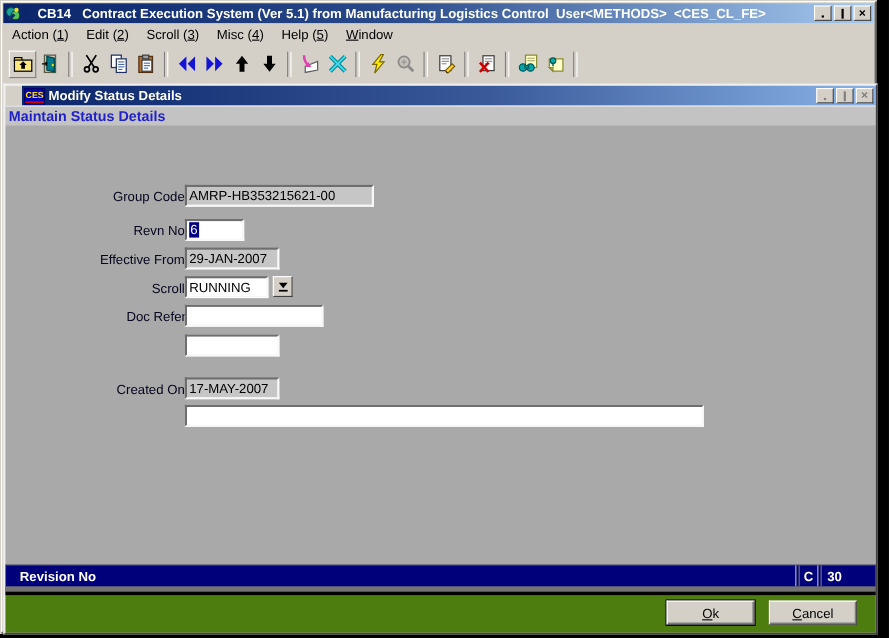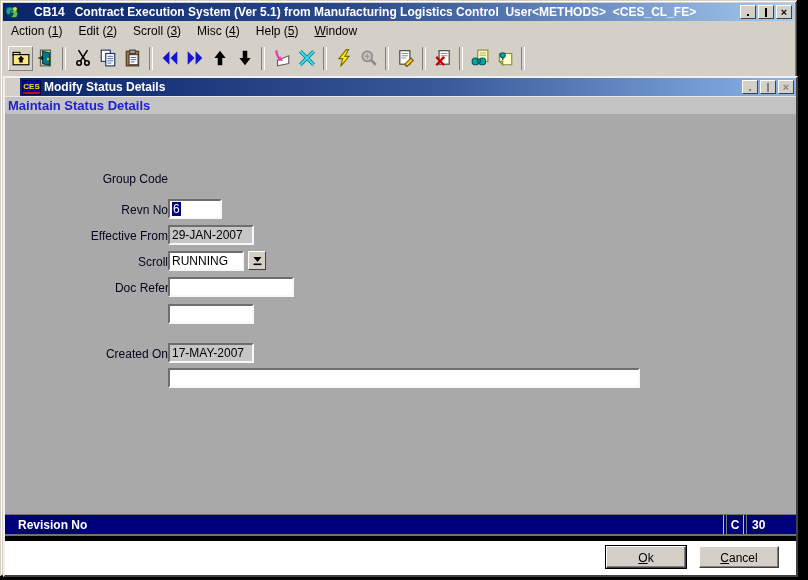--- a/index.html
+++ b/index.html
@@ -44,28 +44,28 @@
   .canvas{flex:1 1 auto;background:#a9a9a9;position:relative;}
   
   .flabel{position:absolute;left:0;width:163px;text-align:right;font-size:12px;font-weight:normal;color:#05051e;white-space:nowrap;}
   .field{position:absolute;height:16px;border:2px solid;border-color:#6e6e6e #f8f8f8 #f8f8f8 #6e6e6e;
     background:#fff;font-size:12px;color:#000;padding:0 2px;line-height:16px;white-space:nowrap;overflow:hidden;}
   .field.readonly{background:#c6c6c6;}
   .sel{background:#000080;color:#fff;padding:0 1px;}
   .lov-btn{position:absolute;width:18px;height:19px;background:#d4d0c8;border:1px solid;border-color:#fff #404040 #404040 #fff;
     display:flex;align-items:center;justify-content:center;padding:0;cursor:default;}
   
-  .statusbar{height:19px;background:#00007b;border-top:1px solid #707070;border-bottom:2px solid #737373;
+  .statusbar{height:19px;background:#00007b;border-top:1px solid #707070;border-bottom:5px solid #737373;
     display:flex;align-items:center;flex:0 0 auto;color:#fff;font-size:12px;font-weight:bold;}
   .sb-msg{padding-left:13px;flex:1;}
   .sb-div{width:2px;height:19px;border-left:1px solid #c0c0c0;border-right:1px solid #7a7a7a;}
   .sb-flag{width:16px;text-align:center;}
   .sb-count{width:44px;padding-left:5px;}
   
-  .btnstrip{height:34px;background:#ffffff;position:relative;flex:0 0 auto;border-top:5px solid #000000;}
+  .btnstrip{height:34px;background:#4d7c0f;position:relative;flex:0 0 auto;border-top:3px solid #000000;}
   .pushbtn{position:absolute;top:5px;width:80px;height:22px;background:#d4d0c8;
     border:1px solid;border-color:#fff #404040 #404040 #fff;
     box-shadow:inset -1px -1px 0 #808080;
     font-size:12px;color:#000;font-family:"Liberation Sans",sans-serif;text-align:center;line-height:20px;cursor:default;}
   .pushbtn.default{box-shadow:inset -1px -1px 0 #808080,0 0 0 1px #000;}
   .ok-btn{right:110px;}
   .cancel-btn{right:17px;}
   svg{display:block;}
 </style>
 </head>
@@ -247,20 +247,21 @@
       </span>
     </div>
 
     <div class="heading-strip">
       <span class="heading">Maintain Status Details</span>
     </div>
 
     <div class="canvas">
 
       <div class="flabel" style="top:58px;">Group Code</div>
+      <div class="field readonly" style="left:163px;top:54px;width:164px;">AMRP-HB353215621-00</div>
 
       <div class="flabel" style="top:89px;">Revn No</div>
       <div class="field" style="left:163px;top:85px;width:46px;"><span class="sel">6</span></div>
 
       <div class="flabel" style="top:115px;">Effective From</div>
       <div class="field readonly" style="left:163px;top:111px;width:78px;">29-JAN-2007</div>
 
       <div class="flabel" style="top:141px;">Scroll</div>
       <div class="field" style="left:163px;top:137px;width:68px;">RUNNING</div>
       <button class="lov-btn" style="left:243px;top:137px;">

